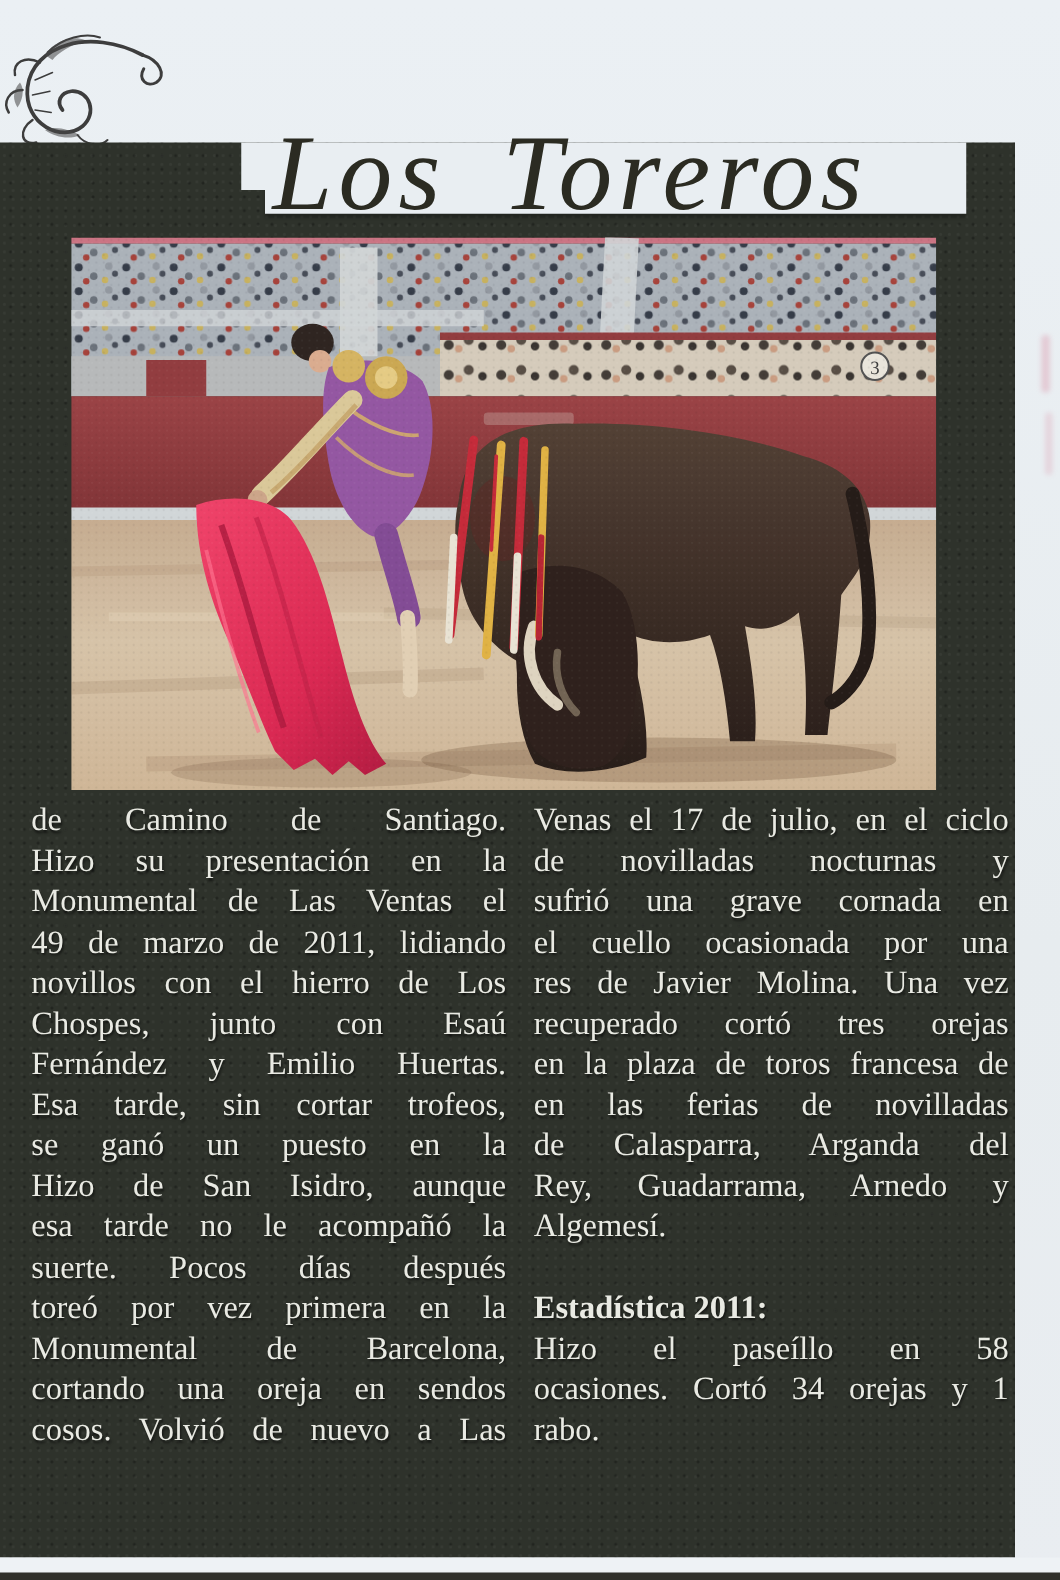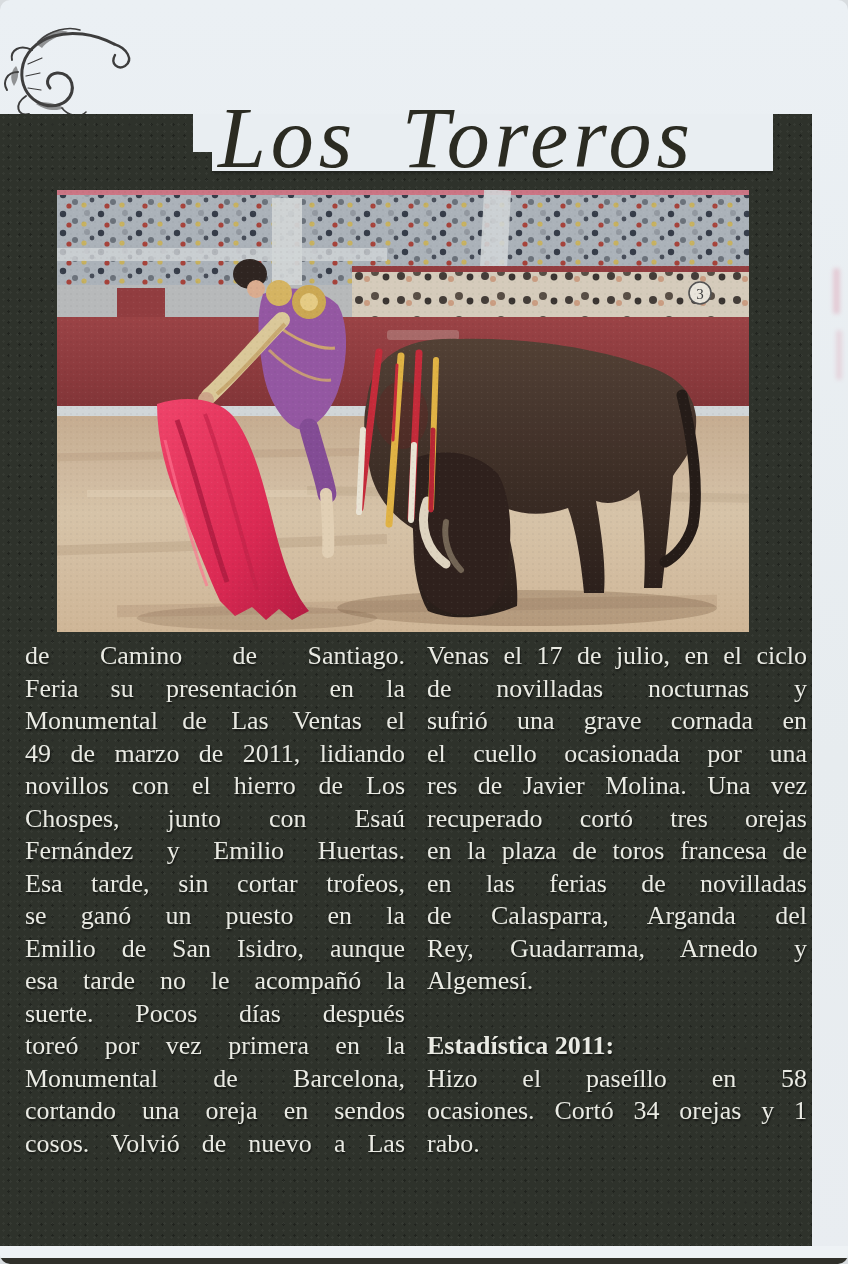--- a/index.html
+++ b/index.html
@@ -1,19 +1,19 @@
 <!DOCTYPE html>
 <html><head>
 <meta charset="utf-8">
 <style>
   html,body{margin:0;padding:0;background:#d8dcdf;}
   .page{
     position:relative;width:848px;height:1264px;margin:0 auto;
     background:linear-gradient(180deg,#ebf0f4 0%,#e7ecef 60%,#e9edf1 100%);
-    overflow:hidden;font-family:"Liberation Serif",serif;border-radius:10px;
+    overflow:hidden;font-family:"Liberation Serif",serif;
   }
   
   .dark-panel{
     position:absolute;left:0;top:114px;width:812px;height:1132px;
     background-color:#2e322b;
     background-image:
       radial-gradient(rgba(255,255,255,.04) 1px, transparent 1.4px),
       radial-gradient(rgba(0,0,0,.28) 1px, transparent 1.4px);
     background-size:7px 7px,11px 11px;background-position:0 0,3px 5px;
   }
@@ -207,29 +207,29 @@
       <path d="M108,250 C120,300 134,352 150,396" stroke="#ff6b8a" stroke-width="3" fill="none" opacity=".65"></path>
     </g>
 
     <rect x="0" y="0" width="692" height="442" fill="url(#grain)"></rect>
     <rect x="0" y="0" width="692" height="442" fill="#ffffff" opacity=".05"></rect>
   </svg>
 
   <div class="columns">
     <div class="col">
         <div class="line">de Camino de Santiago.</div>
-        <div class="line">Feria su presentación en la</div>
+        <div class="line">Hizo su presentación en la</div>
         <div class="line">Monumental de Las Ventas el</div>
         <div class="line">49 de marzo de 2011, lidiando</div>
         <div class="line">novillos con el hierro de Los</div>
         <div class="line">Chospes, junto con Esaú</div>
         <div class="line">Fernández y Emilio Huertas.</div>
         <div class="line">Esa tarde, sin cortar trofeos,</div>
         <div class="line">se ganó un puesto en la</div>
-        <div class="line">Emilio de San Isidro, aunque</div>
+        <div class="line">Hizo de San Isidro, aunque</div>
         <div class="line">esa tarde no le acompañó la</div>
         <div class="line">suerte. Pocos días después</div>
         <div class="line">toreó por vez primera en la</div>
         <div class="line">Monumental de Barcelona,</div>
         <div class="line">cortando una oreja en sendos</div>
         <div class="line">cosos. Volvió de nuevo a Las</div>
       </div>
     <div class="col">
       <div>
           <div class="line">Venas el 17 de julio, en el ciclo</div>

